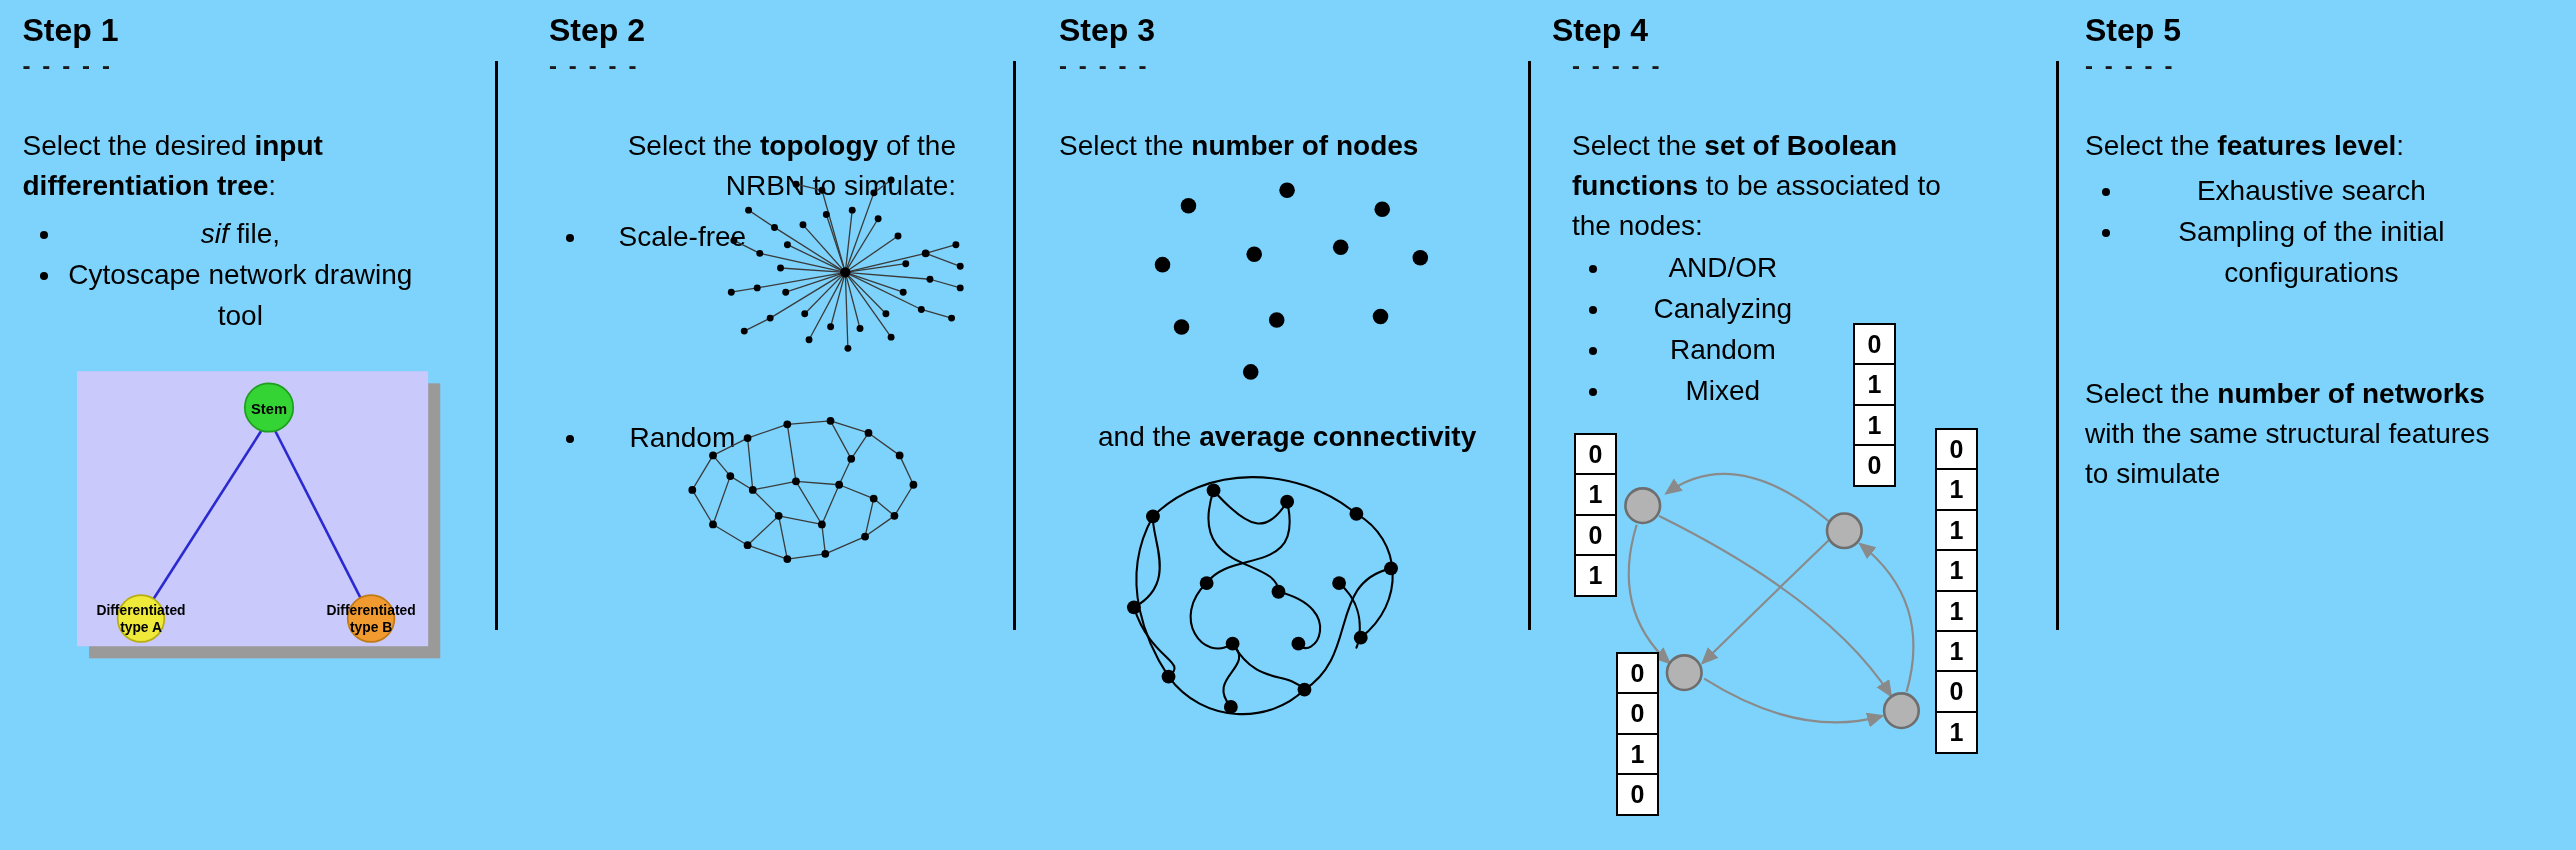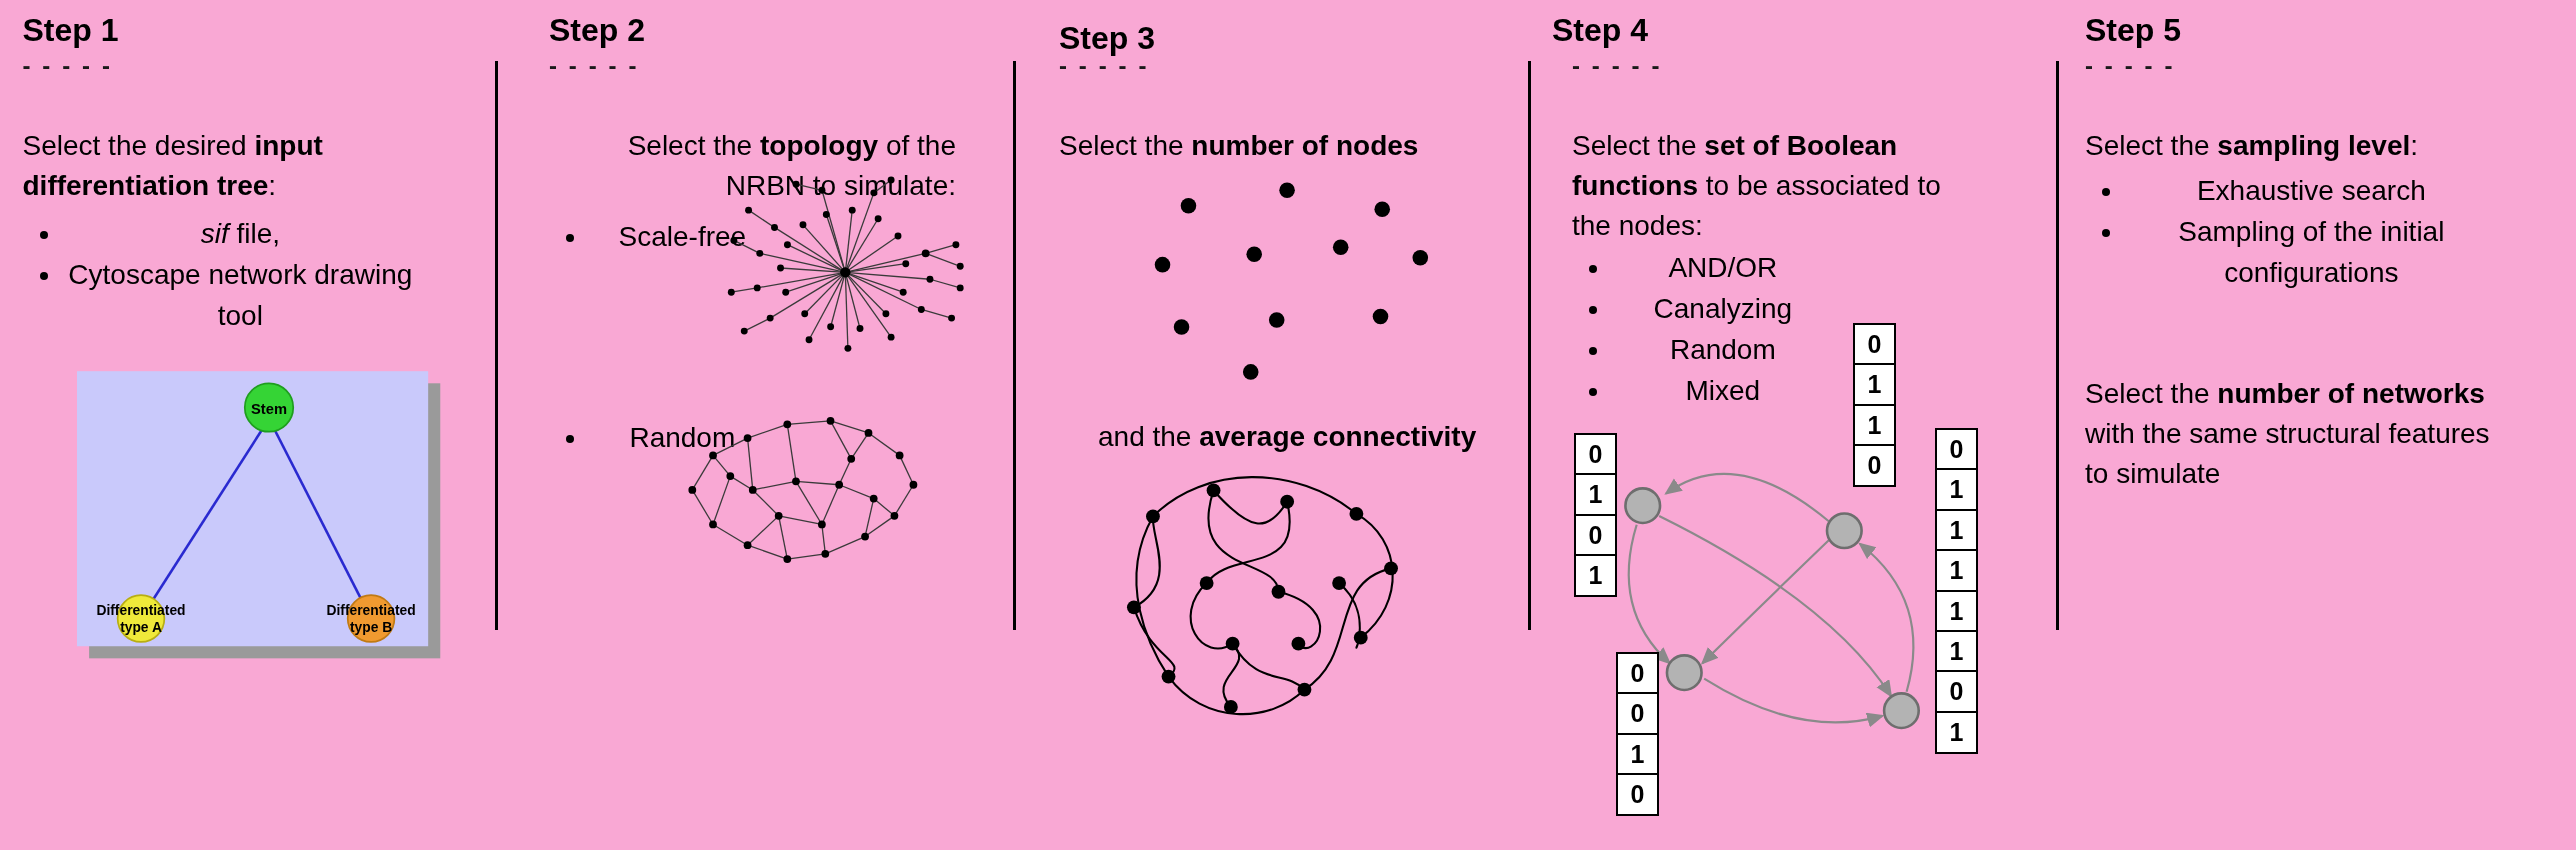--- a/index.html
+++ b/index.html
@@ -1,18 +1,18 @@
 <!DOCTYPE html>
 <html style="font-size:14px"><head>
 <meta charset="utf-8">
 <style>
   * { margin:0; padding:0; box-sizing:border-box; }
   body { background:#fff; }
   .page {
-    position:relative; width:2576px; height:851px; background:#f9a8d4;
+    position:relative; width:2576px; height:851px; background:#7dd3fc;
     font-family:"Liberation Sans", sans-serif; color:#000; overflow:hidden;
   }
   .abs { position:absolute; }
   .col-header { font-size:32px; font-weight:700; line-height:1.15; }
   .dashes { font-size:24px; font-weight:700; letter-spacing:2.6px; color:#1a1a1a; }
   .para { font-size:28px; line-height:40px; }
   ul.bullets { list-style:disc outside; margin:0; padding-left:40px; font-size:28px; line-height:41px; }
   ul.bullets li { padding-left:1.7px;text-align:center; }
   .divider { position:absolute; width:2.6px; background:#000; top:61px; height:569px; }
 
@@ -218,21 +218,21 @@
           <circle cx="238" cy="128" r="4.5"></circle>
         <circle cx="128" cy="148" r="4.5"></circle>
           <circle cx="178" cy="158" r="4.5"></circle>
           <circle cx="72" cy="102" r="4.5"></circle>
         <circle cx="212" cy="82" r="4.5"></circle>
       </g>
     </svg>
   </div>
 
   <div>
-    <div class="abs col-header" style="left:1059px; top:20px;">Step 3</div>
+    <div class="abs col-header" style="left:1059px; top:12px;">Step 3</div>
     <div class="abs dashes" style="left:1059px; top:52px;">- - - - -</div>
     <div class="abs para" style="left:1059px; top:126px; width:450px;"><span>Select the </span><span style="font-weight: 700;">number of nodes</span></div>
 
     <svg class="abs" style="left:1121px; top:171px;" width="346" height="221" viewBox="0 0 400 255">
       <g class="net-dot">
         <circle cx="78" cy="40" r="9"></circle>
           <circle cx="192" cy="22" r="9"></circle>
           <circle cx="302" cy="44" r="9"></circle>
         <circle cx="48" cy="108" r="9"></circle>
           <circle cx="154" cy="96" r="9"></circle>
@@ -344,21 +344,21 @@
         <div class="tt-cell">1</div>
         <div class="tt-cell">1</div>
         <div class="tt-cell">0</div>
         <div class="tt-cell">1</div>
       </div>
   </div>
 
   <div>
     <div class="abs col-header" style="left:2085px; top:12px;">Step 5</div>
     <div class="abs dashes" style="left:2085px; top:52px;">- - - - -</div>
-    <div class="abs para" style="left:2085px; top:126px; width:450px;"><span>Select the </span><span style="font-weight: 700;">sampling level</span><span>:</span></div>
+    <div class="abs para" style="left:2085px; top:126px; width:450px;"><span>Select the </span><span style="font-weight: 700;">features level</span><span>:</span></div>
     <ul class="bullets abs" style="left:2085px; top:170px; width:411px;">
         <li><span>Exhaustive search</span></li>
         <li><span>Sampling of the initial configurations</span></li>
       </ul>
     <div class="abs para" style="left:2085px; top:374px; width:407px;"><span>Select the </span><span style="font-weight: 700;">number of networks</span><span> with the same structural features to simulate</span></div>
   </div>
 
 </div>
 
 

